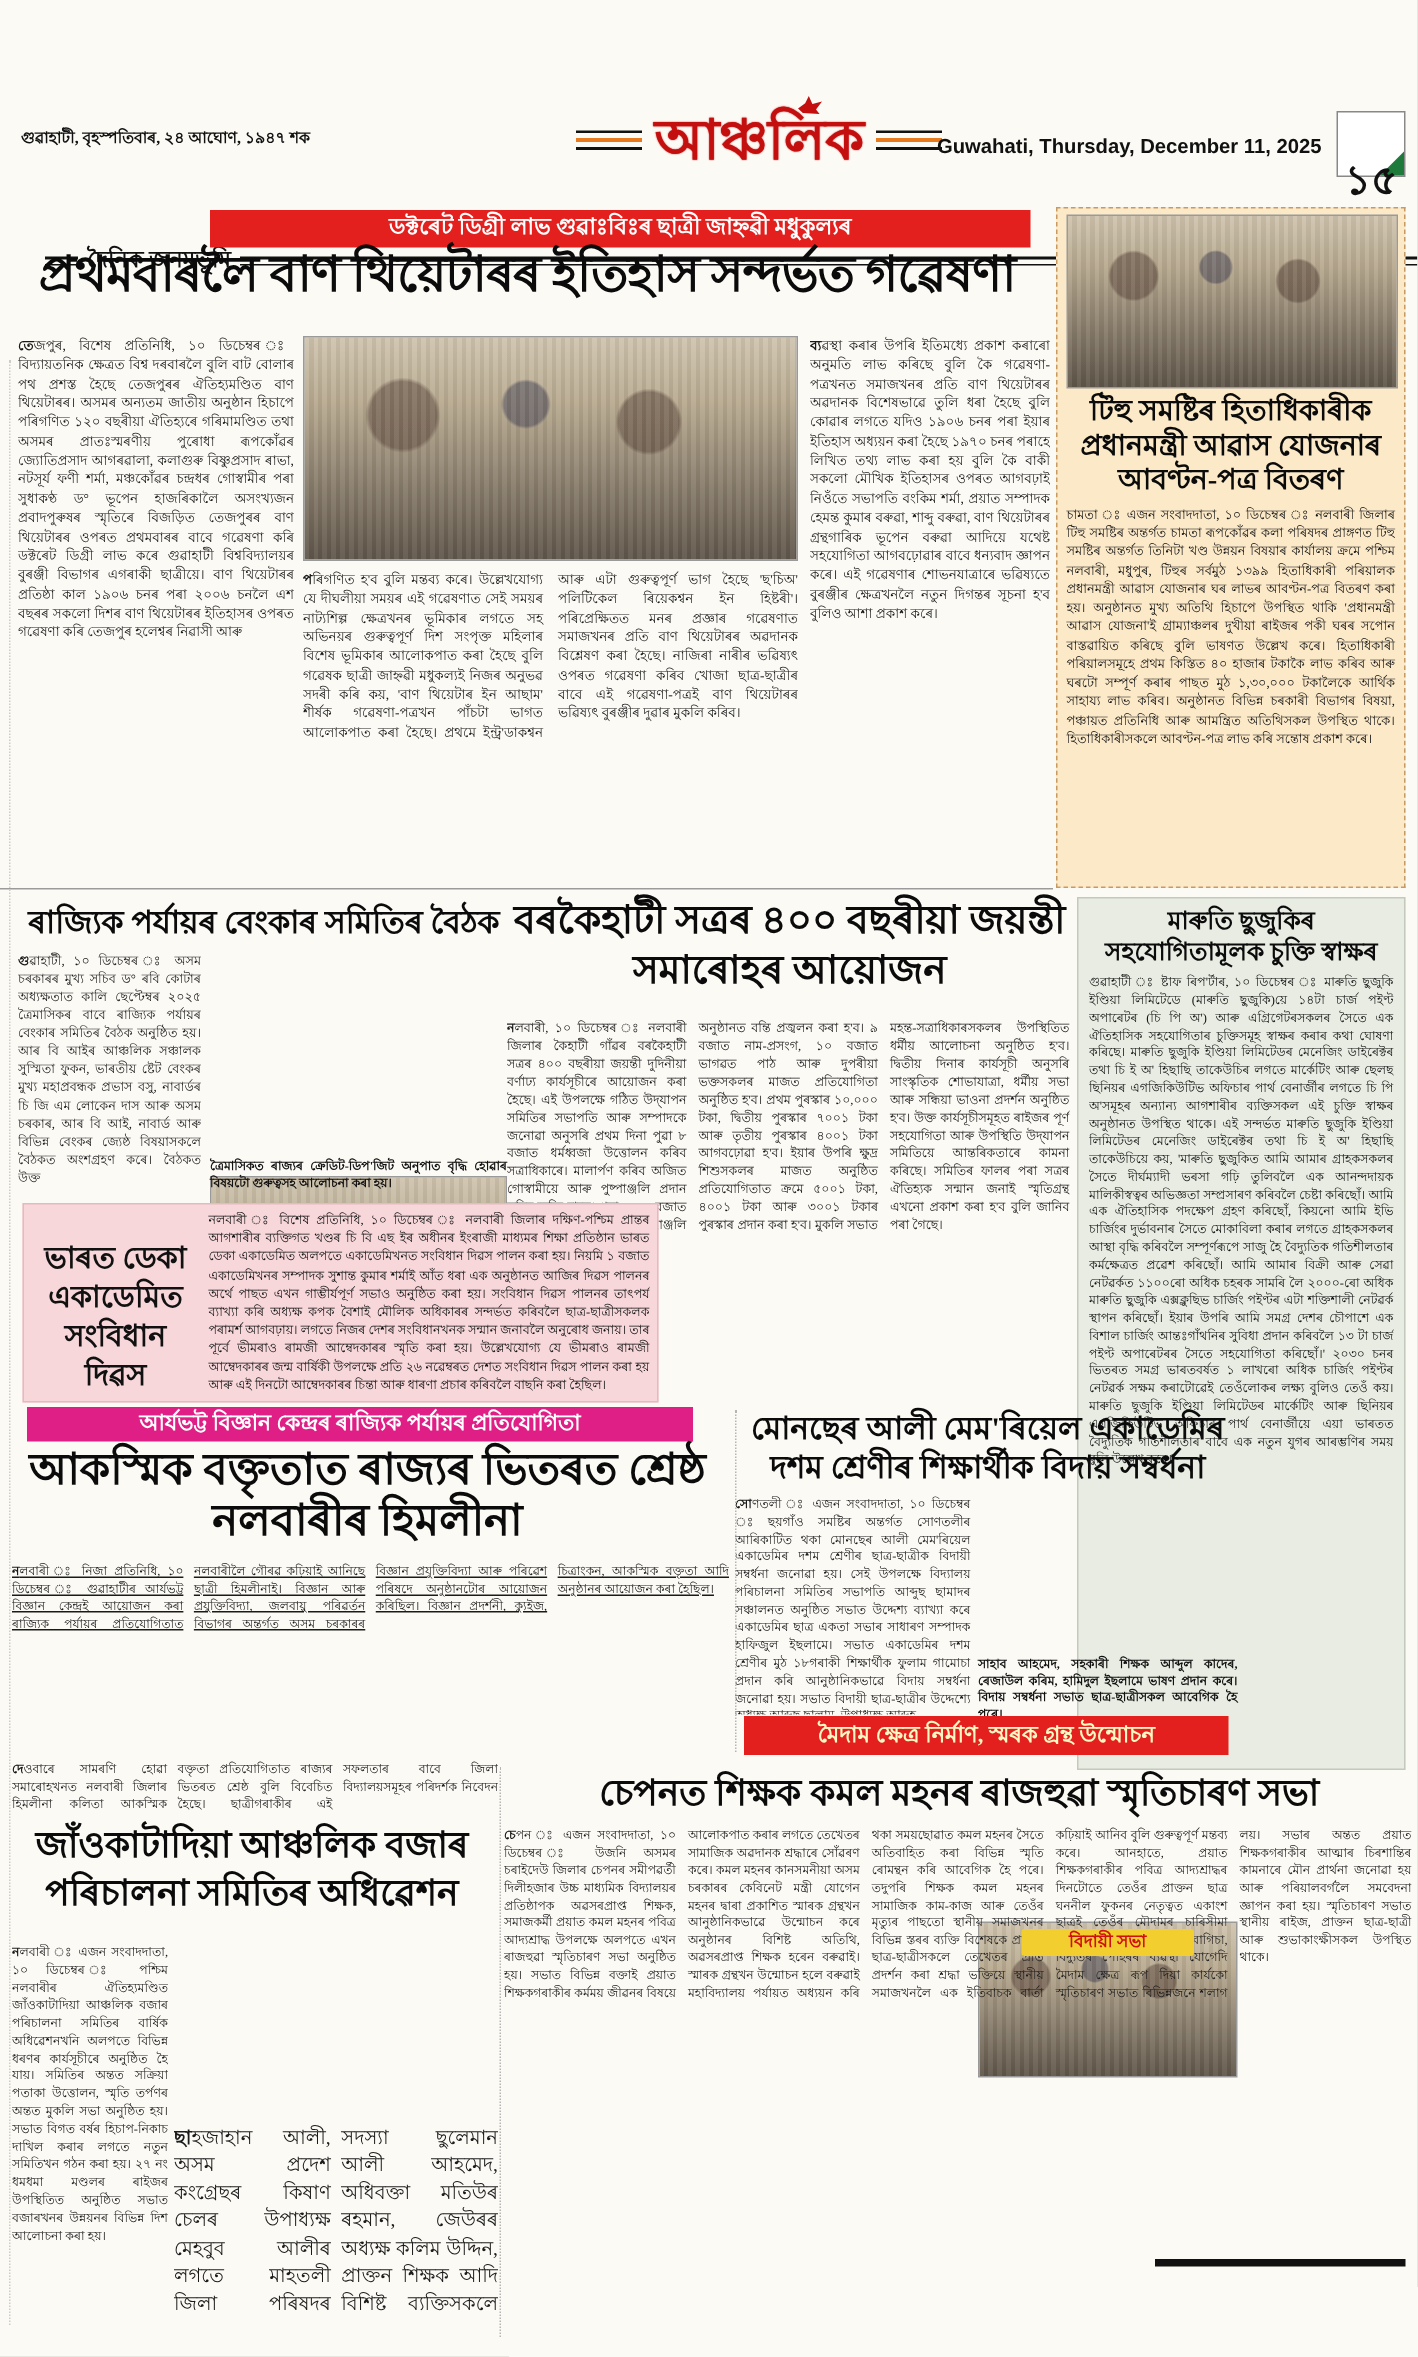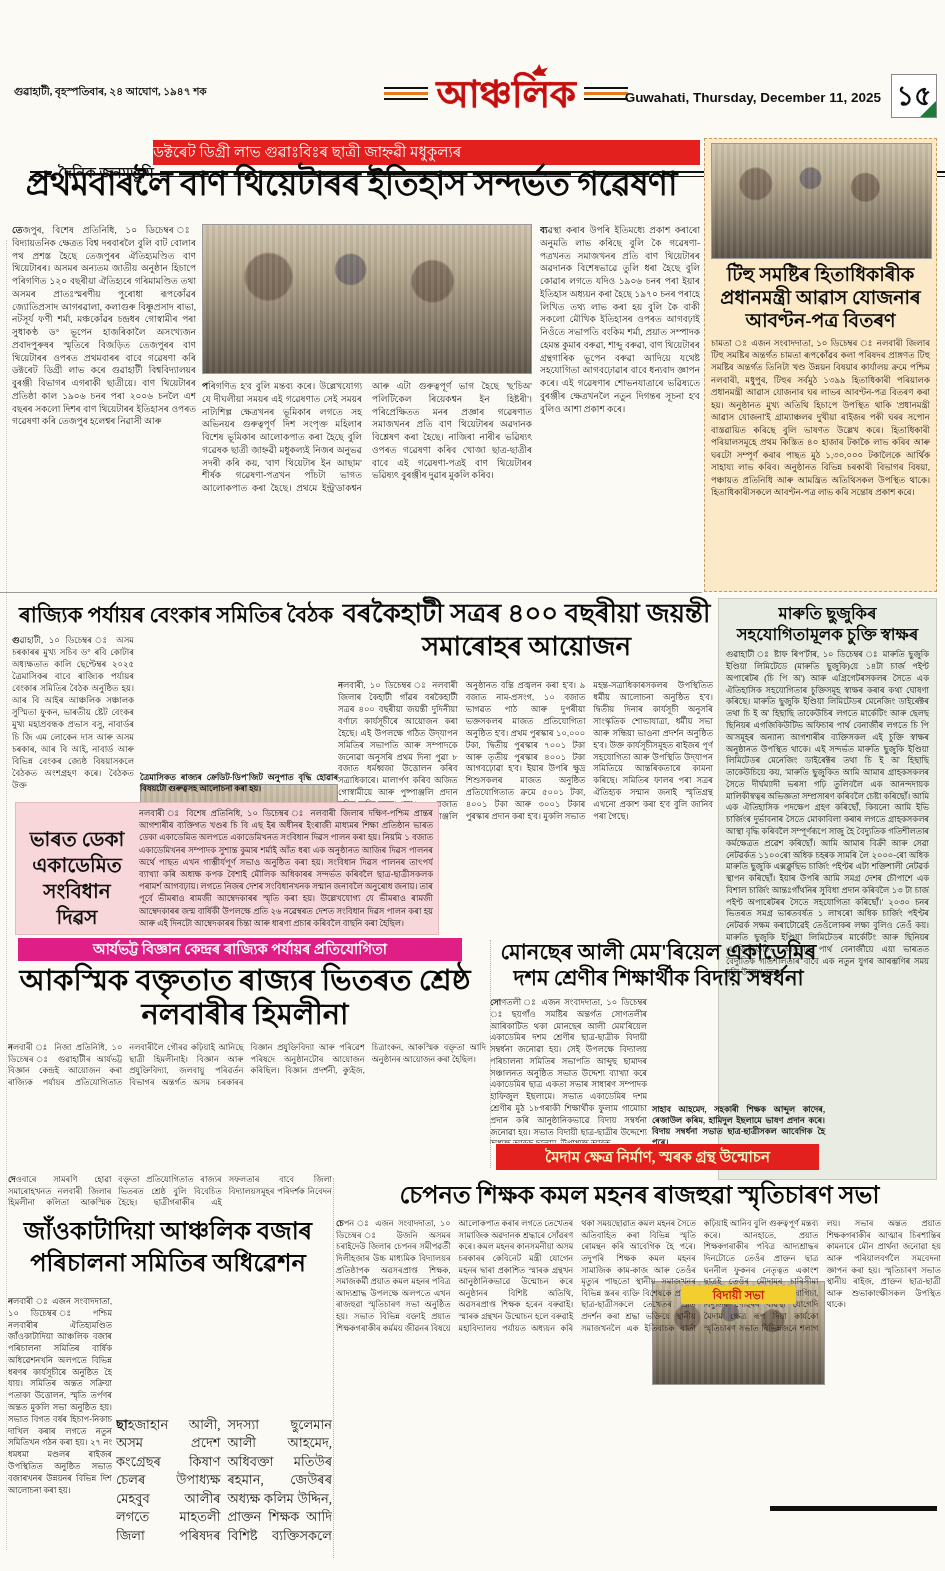--- a/index.html
+++ b/index.html
@@ -15,29 +15,29 @@
   .hl { font-weight:bold; color:#0b0b0b; text-align:center; }
   
   .dl-left { left:14px; top:84px; font-size:10.5px; font-weight:bold; }
   .dl-right { right:64px; top:90px; font-size:13.5px; font-weight:bold; font-family:"Liberation Sans",sans-serif; }
   .masthead-wrap { left:318px; top:76px; width:310px; display:flex; align-items:center; justify-content:flex-end; gap:8px; }
   .mh-stripes { width:44px; height:15px; background:repeating-linear-gradient(#111 0 2px, transparent 2px 5px, #e87a1e 5px 8px, transparent 8px 11px, #111 11px 13px, transparent 13px 15px); }
   .mh-title { font-size:37px; font-weight:bold; color:#c40f0f; line-height:1; position:relative; text-shadow:0 0 1px #c40f0f; }
   .mh-orn { position:absolute; top:-12px; right:28px; width:16px; height:12px; background:#c40f0f;
             clip-path:polygon(0 70%, 30% 40%, 45% 0, 60% 45%, 100% 30%, 75% 75%, 90% 100%, 20% 95%); }
   .pagenum { right:8px; top:74px; width:46px; height:44px; background:#fff; border:1px solid #888; text-align:center; }
-  .pagenum .num { font-size:27px; font-weight:bold; line-height:42px; position:relative; z-index:2; }
+  .pagenum .num { font-size:27px; font-weight:bold; line-height:42px; position:relative; z-index:2;margin-top:24px; }
   .pagenum .corner { position:absolute; right:0; bottom:0; width:0; height:0; border-left:16px solid transparent; border-bottom:16px solid #1d7a3a; }
   .name-row { left:30px; top:113px; right:0; display:flex; align-items:center; gap:6px;margin-top:48px; }
   .dbl-rule { height:6px; border-top:2.5px solid #111; border-bottom:1.5px solid #111; }
   .stub { width:22px; } .grow { flex:1; }
   .paper-name { font-size:15px; font-weight:bold; white-space:nowrap; }
   
-  .kicker { left:153px; top:140px; width:547px; height:25px; background:#e3201d; color:#fff;
-            font-size:15px; font-weight:normal; line-height:25px; white-space:nowrap; overflow:hidden; }
+  .kicker { left:140px; top:140px; width:547px; height:25px; background:#e3201d; color:#fff;
+            font-size:15px; font-weight:bold; text-align:center; line-height:25px; white-space:nowrap; overflow:hidden; }
   .headline1 { left:0; top:166px; width:703px; font-size:33px; line-height:1.15; letter-spacing:-.5px; }
   .lead-col1 { left:12px; top:224px; width:184px; height:356px; }
   .lead-right { left:540px; top:224px; width:160px; height:356px; }
   .lead-below { left:202px; top:380px; width:330px; height:200px; column-count:2; column-gap:10px; }
   
   .photo { border:1px solid #9a9a9a; overflow:hidden; position:relative;
            background:
              radial-gradient(circle at 20% 35%, rgba(90,70,60,.55) 0 8%, transparent 9%),
              radial-gradient(circle at 45% 30%, rgba(60,60,80,.5) 0 7%, transparent 8%),
              radial-gradient(circle at 70% 38%, rgba(80,60,50,.5) 0 8%, transparent 9%),
@@ -64,21 +64,21 @@
   .maruti-box { left:718px; top:598px; width:219px; height:582px; background:#e8ece2; border:1px solid #c3c9bb; padding:5px 7px; }
   .maruti-headline { font-size:16.5px; line-height:1.25; margin-bottom:4px; }
   .maruti-body { font-size:8.3px; line-height:1.42; text-align:justify; height:512px; overflow:hidden; }
   
   .bd-box { left:15px; top:802px; width:424px; height:133px; background:#f7d7da; border:1px solid #e6b9bf; display:flex; padding:5px; }
   .bd-title { width:112px; font-size:20px; font-weight:bold; text-align:center; line-height:1.3; padding-top:6px;margin-top:12px; }
   .bd-body { flex:1; font-size:8.4px; line-height:1.45; text-align:justify; padding-left:6px; overflow:hidden; }
   
   .arya-band { left:18px; top:938px; width:444px; height:23px; background:#df1f86; color:#fff; font-size:14.5px; font-weight:bold; text-align:center; line-height:23px; white-space:nowrap; }
   .arya-headline { left:0; top:963px; width:490px; font-size:29px; line-height:1.18; }
-  .arya-body { left:8px; top:1042px; width:478px; height:130px; column-count:4; column-gap:7px; font-size:8.2px; }
+  .arya-body { left:8px; top:1042px; width:478px; height:130px; column-count:4; column-gap:7px; font-size:8.2px;text-decoration:underline; }
   .arya-body2 { left:8px; top:1174px; width:324px; height:40px; column-count:3; column-gap:7px; font-size:8.2px; }
   
   .monser-headline { left:492px; top:939px; width:333px; font-size:21px; line-height:1.25; }
   .monser-body { left:490px; top:997px; width:157px; height:146px; font-size:8.3px; }
   .monser-photo { left:652px; top:997px; width:173px; height:104px; }
   .monser-banner { position:absolute; z-index:3; top:4px; left:28px; right:28px; height:18px; background:#f2cf2e; color:#d01111; font-weight:bold; font-size:11.5px; text-align:center; line-height:18px; border-radius:2px; }
   .monser-caption { left:652px; top:1104px; width:173px; }
   
   .moidam-band { left:496px; top:1144px; width:323px; height:26px; background:#e3201d; color:#fef9c3; font-size:15px; font-weight:bold; text-align:center; line-height:26px; white-space:nowrap; }
   .chepon-headline { left:336px; top:1176px; width:607px; font-size:24px; white-space:nowrap; }

